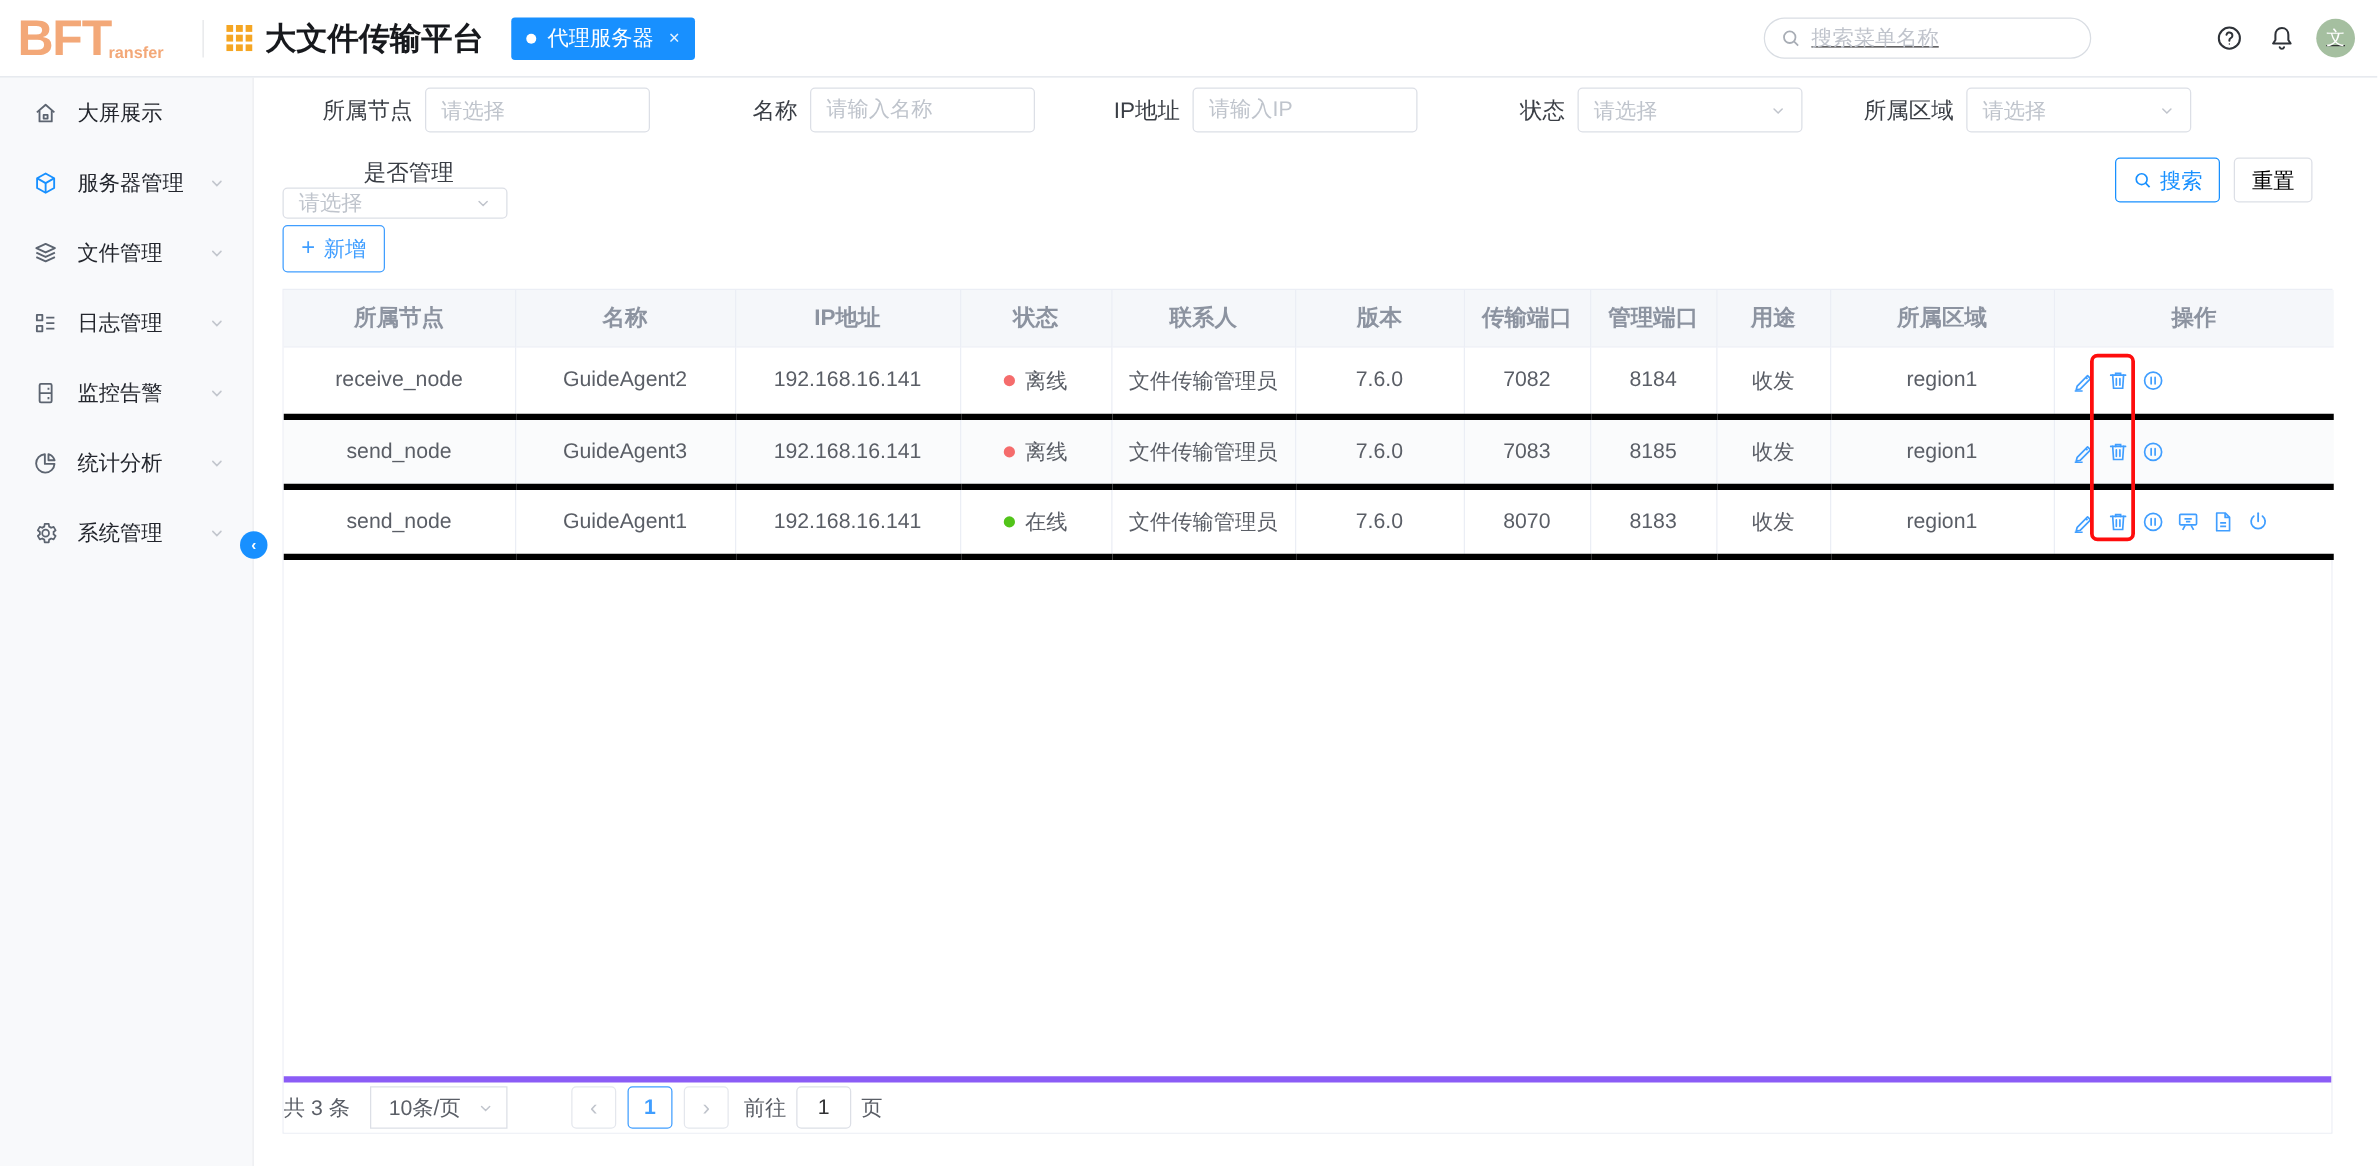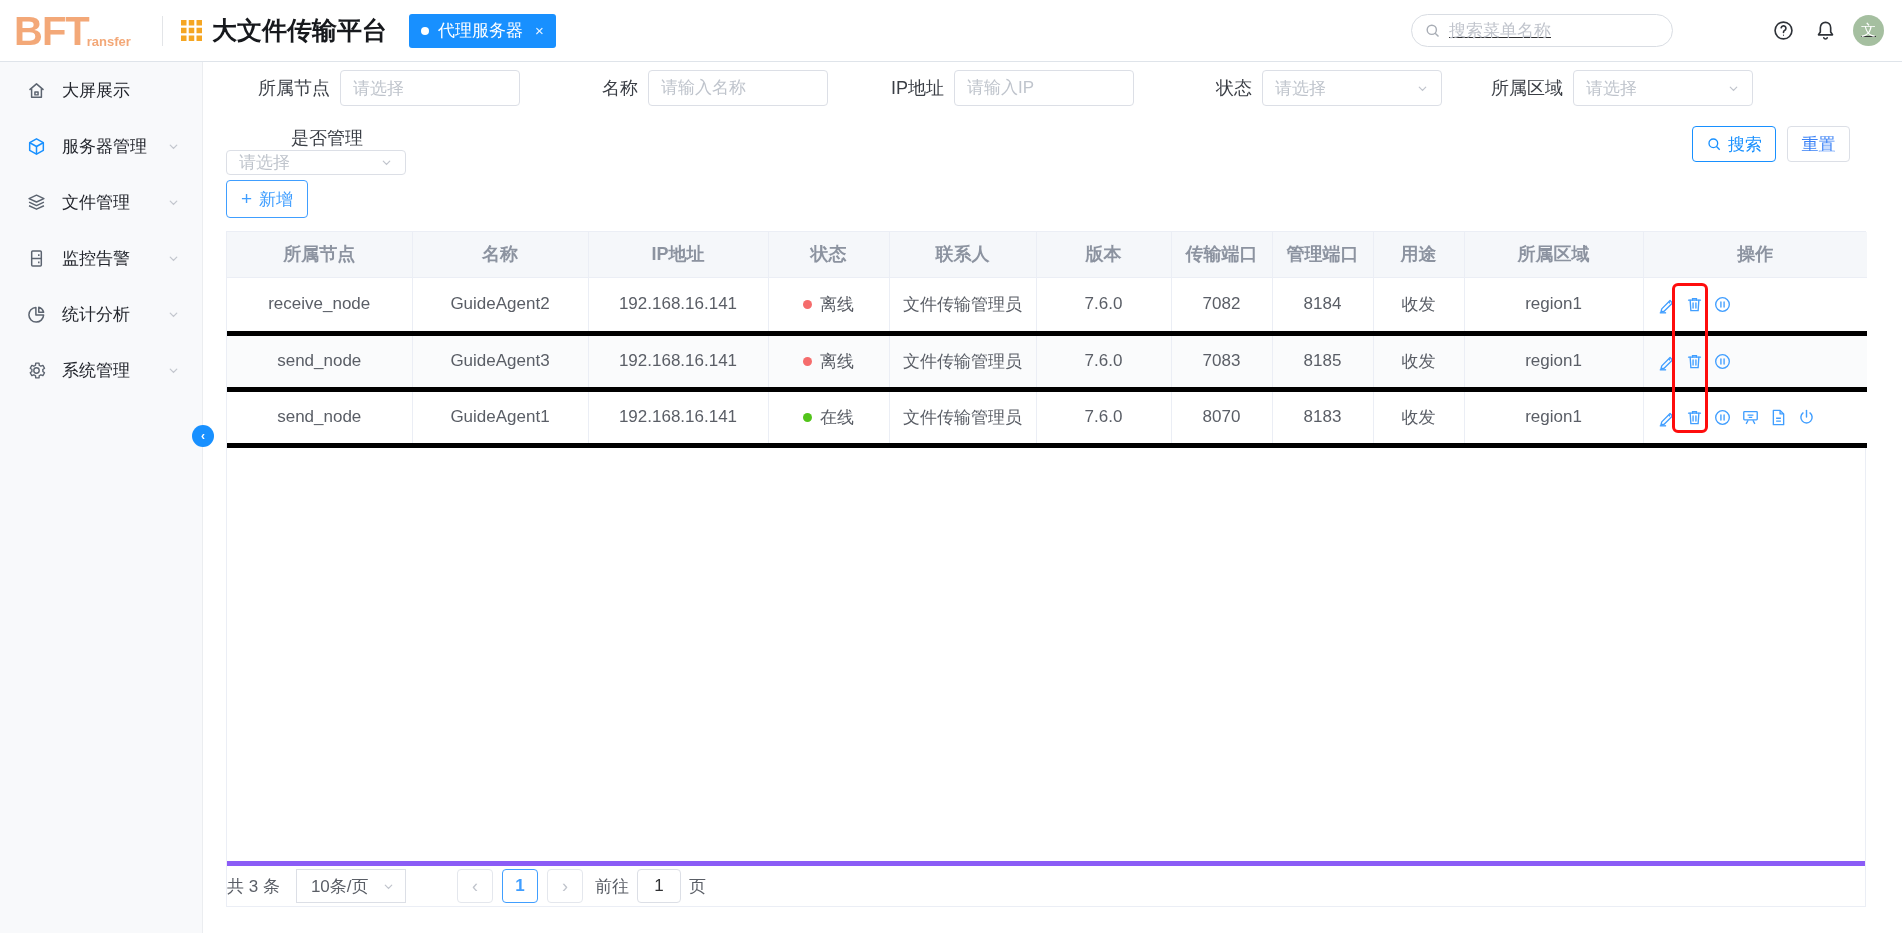--- a/index.html
+++ b/index.html
@@ -73,21 +73,21 @@
   .fctrl input{ border:none; outline:none; width:100%; font-size:17px; color:#303133; background:transparent; font-family:inherit; }
   .fctrl input::placeholder{ color:#bfc4cc; }
   .fctrl .ph{ color:#bfc4cc; flex:1; white-space:nowrap; }
   .fctrl .sel-arrow{ color:#c0c4cc; display:flex; margin-left:6px; }
   .btn{
     position:absolute; height:36px; border-radius:4px; background:#fff; font-size:17px;
     display:flex; align-items:center; justify-content:center; cursor:pointer; font-family:inherit;
   }
   .btn-search{ left:1692px; top:126px; width:84px; border:1px solid #1890ff; color:#1890ff; }
   .btn-search svg{ margin-right:6px; }
-  .btn-reset{ left:1787px; top:126px; width:63px; border:1px solid #dcdfe6; color:#3b82f6; }
+  .btn-reset{ left:1787px; top:126px; width:63px; border:1px solid #dcdfe6; color:#000000; }
   .btn-add{ left:226px; top:180px; width:82px; height:38px; border:1px solid #409eff; color:#409eff; position:absolute; }
   .btn-add .plus{ font-size:19px; margin-right:7px; font-weight:400; }
 
   
   .table-wrap{
     position:absolute; left:226px; top:231px; width:1640px; height:676px;
     border:1px solid #ebeef5; display:flex; flex-direction:column; background:#fff;
   }
   table.grid{ border-collapse:collapse; table-layout:fixed; width:100%; }
   table.grid th{
@@ -229,20 +229,35 @@
     </div>
     <div class="side-item">
       <span class="s-icon">
         <svg width="21" height="21" viewBox="0 0 24 24" fill="none" stroke="currentColor" stroke-width="1.7" stroke-linejoin="round">
           <path d="M12 3.6l8.5 3.9L12 11.4 3.5 7.5z"></path>
             <path d="M3.5 11.6l8.5 3.9 8.5-3.9"></path>
             <path d="M3.5 15.7l8.5 3.9 8.5-3.9"></path>
         </svg>
       </span>
       <span class="s-label">文件管理</span>
+      <span class="s-chevron">
+        <svg width="13" height="13" viewBox="0 0 24 24" fill="none" stroke="currentColor" stroke-width="2.4" stroke-linecap="round">
+            <path d="M6 9.5l6 6 6-6"></path>
+          </svg>
+      </span>
+    </div>
+    <div class="side-item">
+      <span class="s-icon">
+        <svg width="21" height="21" viewBox="0 0 24 24" fill="none" stroke="currentColor" stroke-width="1.7" stroke-linejoin="round">
+          <rect x="4" y="4.5" width="5" height="5"></rect>
+            <rect x="4" y="14.5" width="5" height="5"></rect>
+          <path d="M12.5 7h7.5M12.5 17h7.5M12.5 12h7.5"></path>
+        </svg>
+      </span>
+      <span class="s-label">日志管理</span>
       <span class="s-chevron">
         <svg width="13" height="13" viewBox="0 0 24 24" fill="none" stroke="currentColor" stroke-width="2.4" stroke-linecap="round">
             <path d="M6 9.5l6 6 6-6"></path>
           </svg>
       </span>
     </div>
     <div class="side-item">
       <span class="s-icon">
         <svg width="21" height="21" viewBox="0 0 24 24" fill="none" stroke="currentColor" stroke-width="1.7" stroke-linejoin="round">
           <rect x="6.5" y="3.5" width="11" height="17" rx="1.2"></rect>

